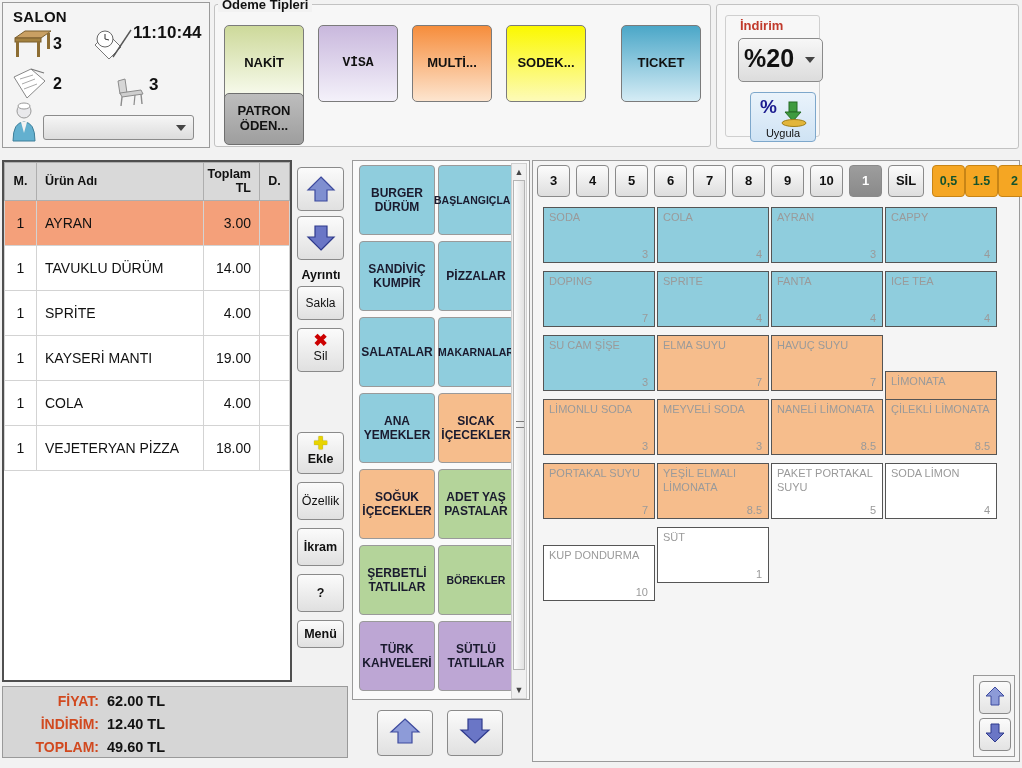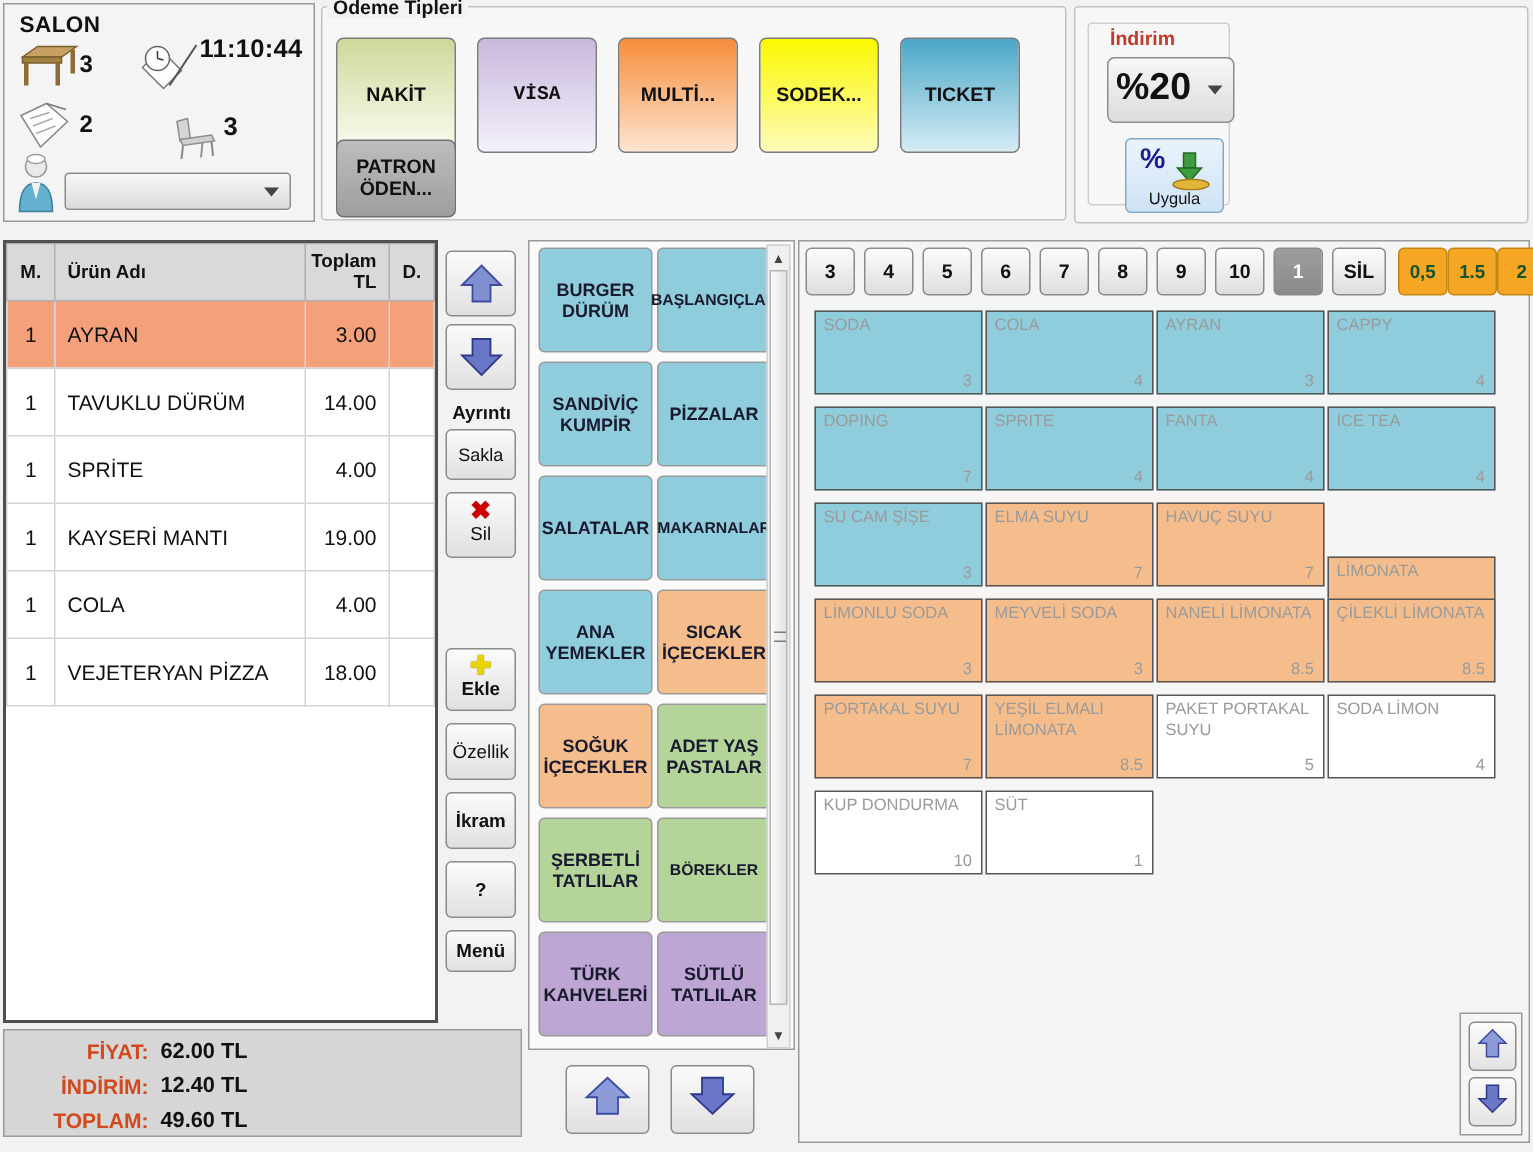--- a/index.html
+++ b/index.html
@@ -53,21 +53,21 @@
     position:absolute; top:20px; width:80px; height:77px;
     border:1px solid #7b7b7b; border-radius:5px;
     font-size:13px; font-weight:bold; color:#111;
     display:flex; align-items:center; justify-content:center; text-align:center;
     line-height:1.15; cursor:pointer;
   }
   #pay-nakit { left:9px; background:linear-gradient(#cdd99a,#fbfdf3); }
   #pay-visa  { left:103px; background:linear-gradient(#c9b8dd,#f4f1fa);font-family:Liberation Mono, monospace; }
   #pay-multi { left:197px; background:linear-gradient(#f68d3c,#fde5cf); }
   #pay-sodek { left:291px; background:linear-gradient(#fbf800,#fdfbb8); }
-  #pay-ticket{ left:385px; background:linear-gradient(#4ba7c8,#d5ecf5); }
+  #pay-ticket{ left:406px; background:linear-gradient(#4ba7c8,#d5ecf5); }
   #pay-patron{
     left:9px; top:88px; width:80px; height:52px;
     background:linear-gradient(#bdbdbd,#9e9e9e); border:1px solid #6f6f6f;
   }
 
   
   #right-group {
     position:absolute; left:716px; top:4px; width:303px; height:145px;
     border:1px solid #c2c2c2; border-radius:3px; background:#f7f7f7;
   }
@@ -570,21 +570,21 @@
           <div class="pprice">8.5</div>
         </div>
         <div class="prod-tile t-white" style="left: 234px; top: 260px;">
           <div class="pname">PAKET PORTAKAL SUYU</div>
           <div class="pprice">5</div>
         </div>
         <div class="prod-tile t-white" style="left: 348px; top: 260px;">
           <div class="pname">SODA LİMON</div>
           <div class="pprice">4</div>
         </div>
-        <div class="prod-tile t-white" style="left: 6px; top: 324px; padding-left: 35px;">
+        <div class="prod-tile t-white" style="left: 6px; top: 342px; padding-left: 35px;">
           <div class="pname">KUP DONDURMA</div>
           <div class="pprice">10</div>
         </div>
         <div class="prod-tile t-white" style="left: 120px; top: 324px;">
           <div class="pname">SÜT</div>
           <div class="pprice">1</div>
         </div>
       </div>
     <div id="prod-nav">
       <div class="prod-nav-btn" id="prod-nav-up">

